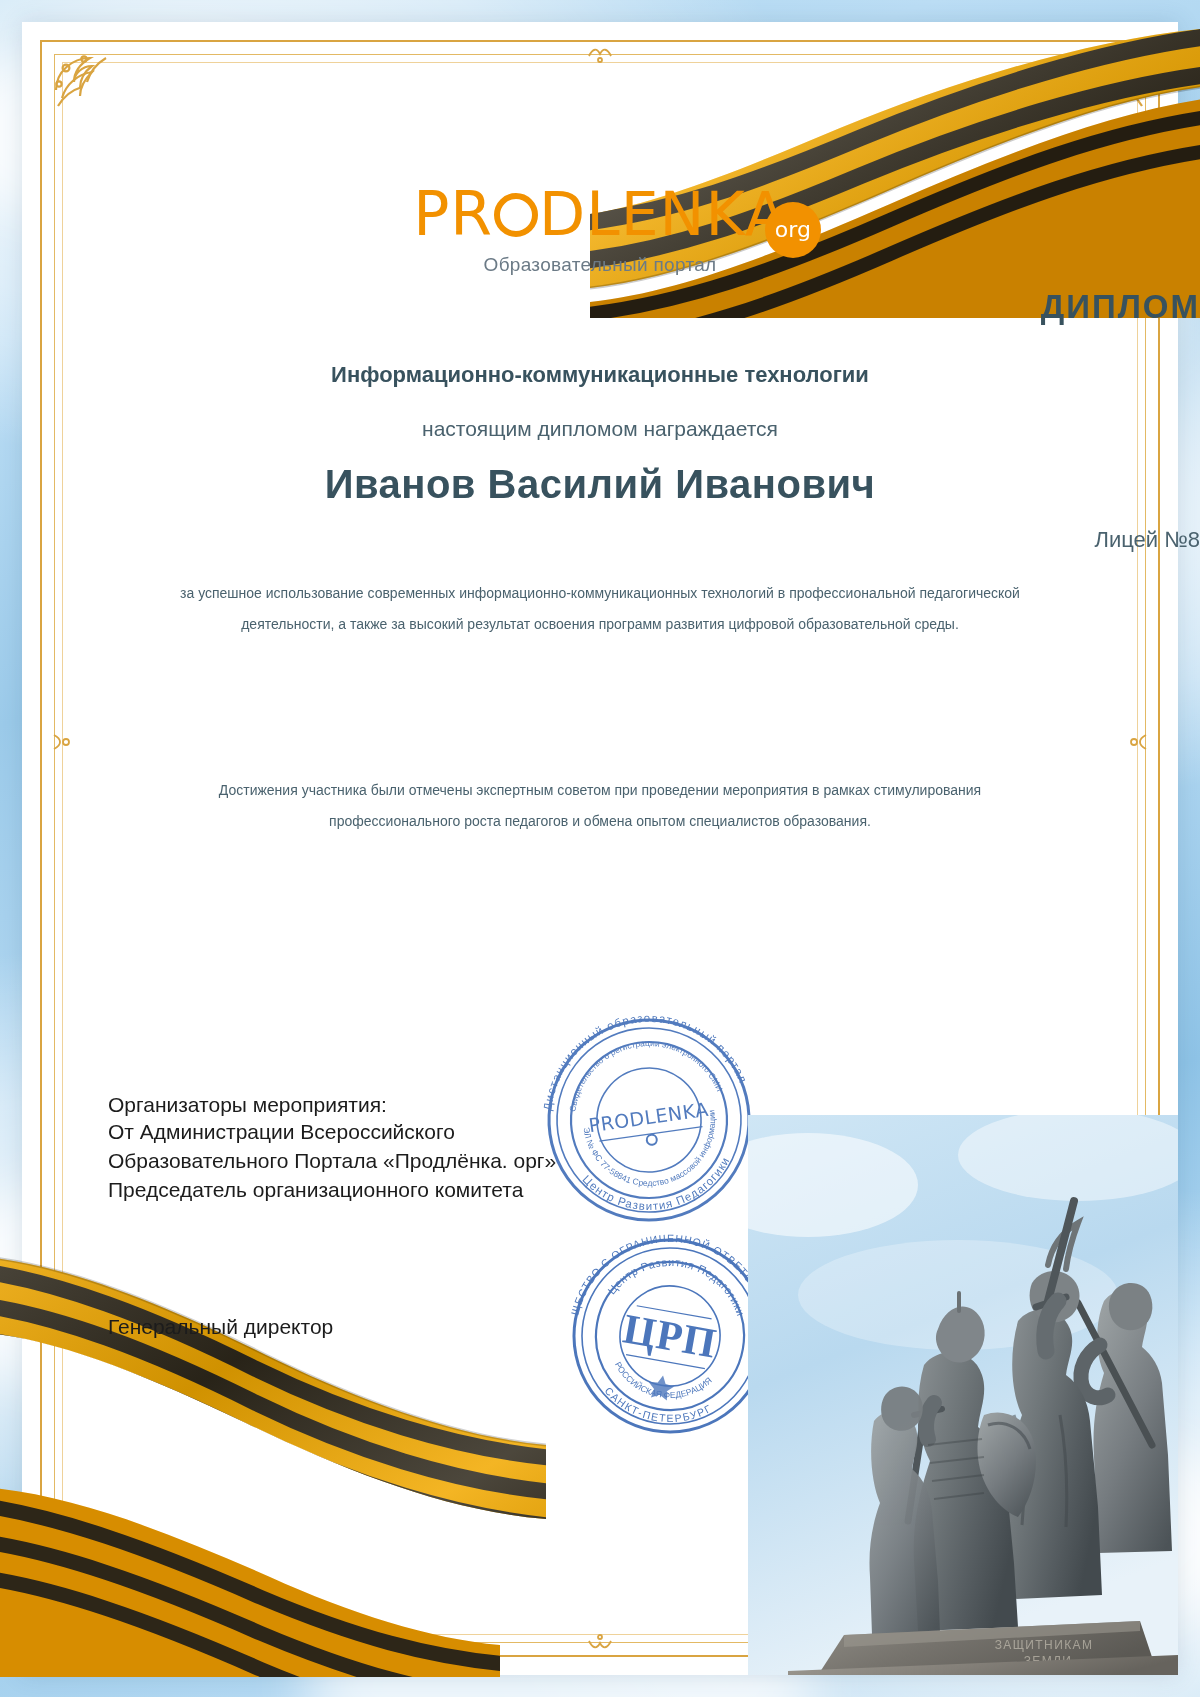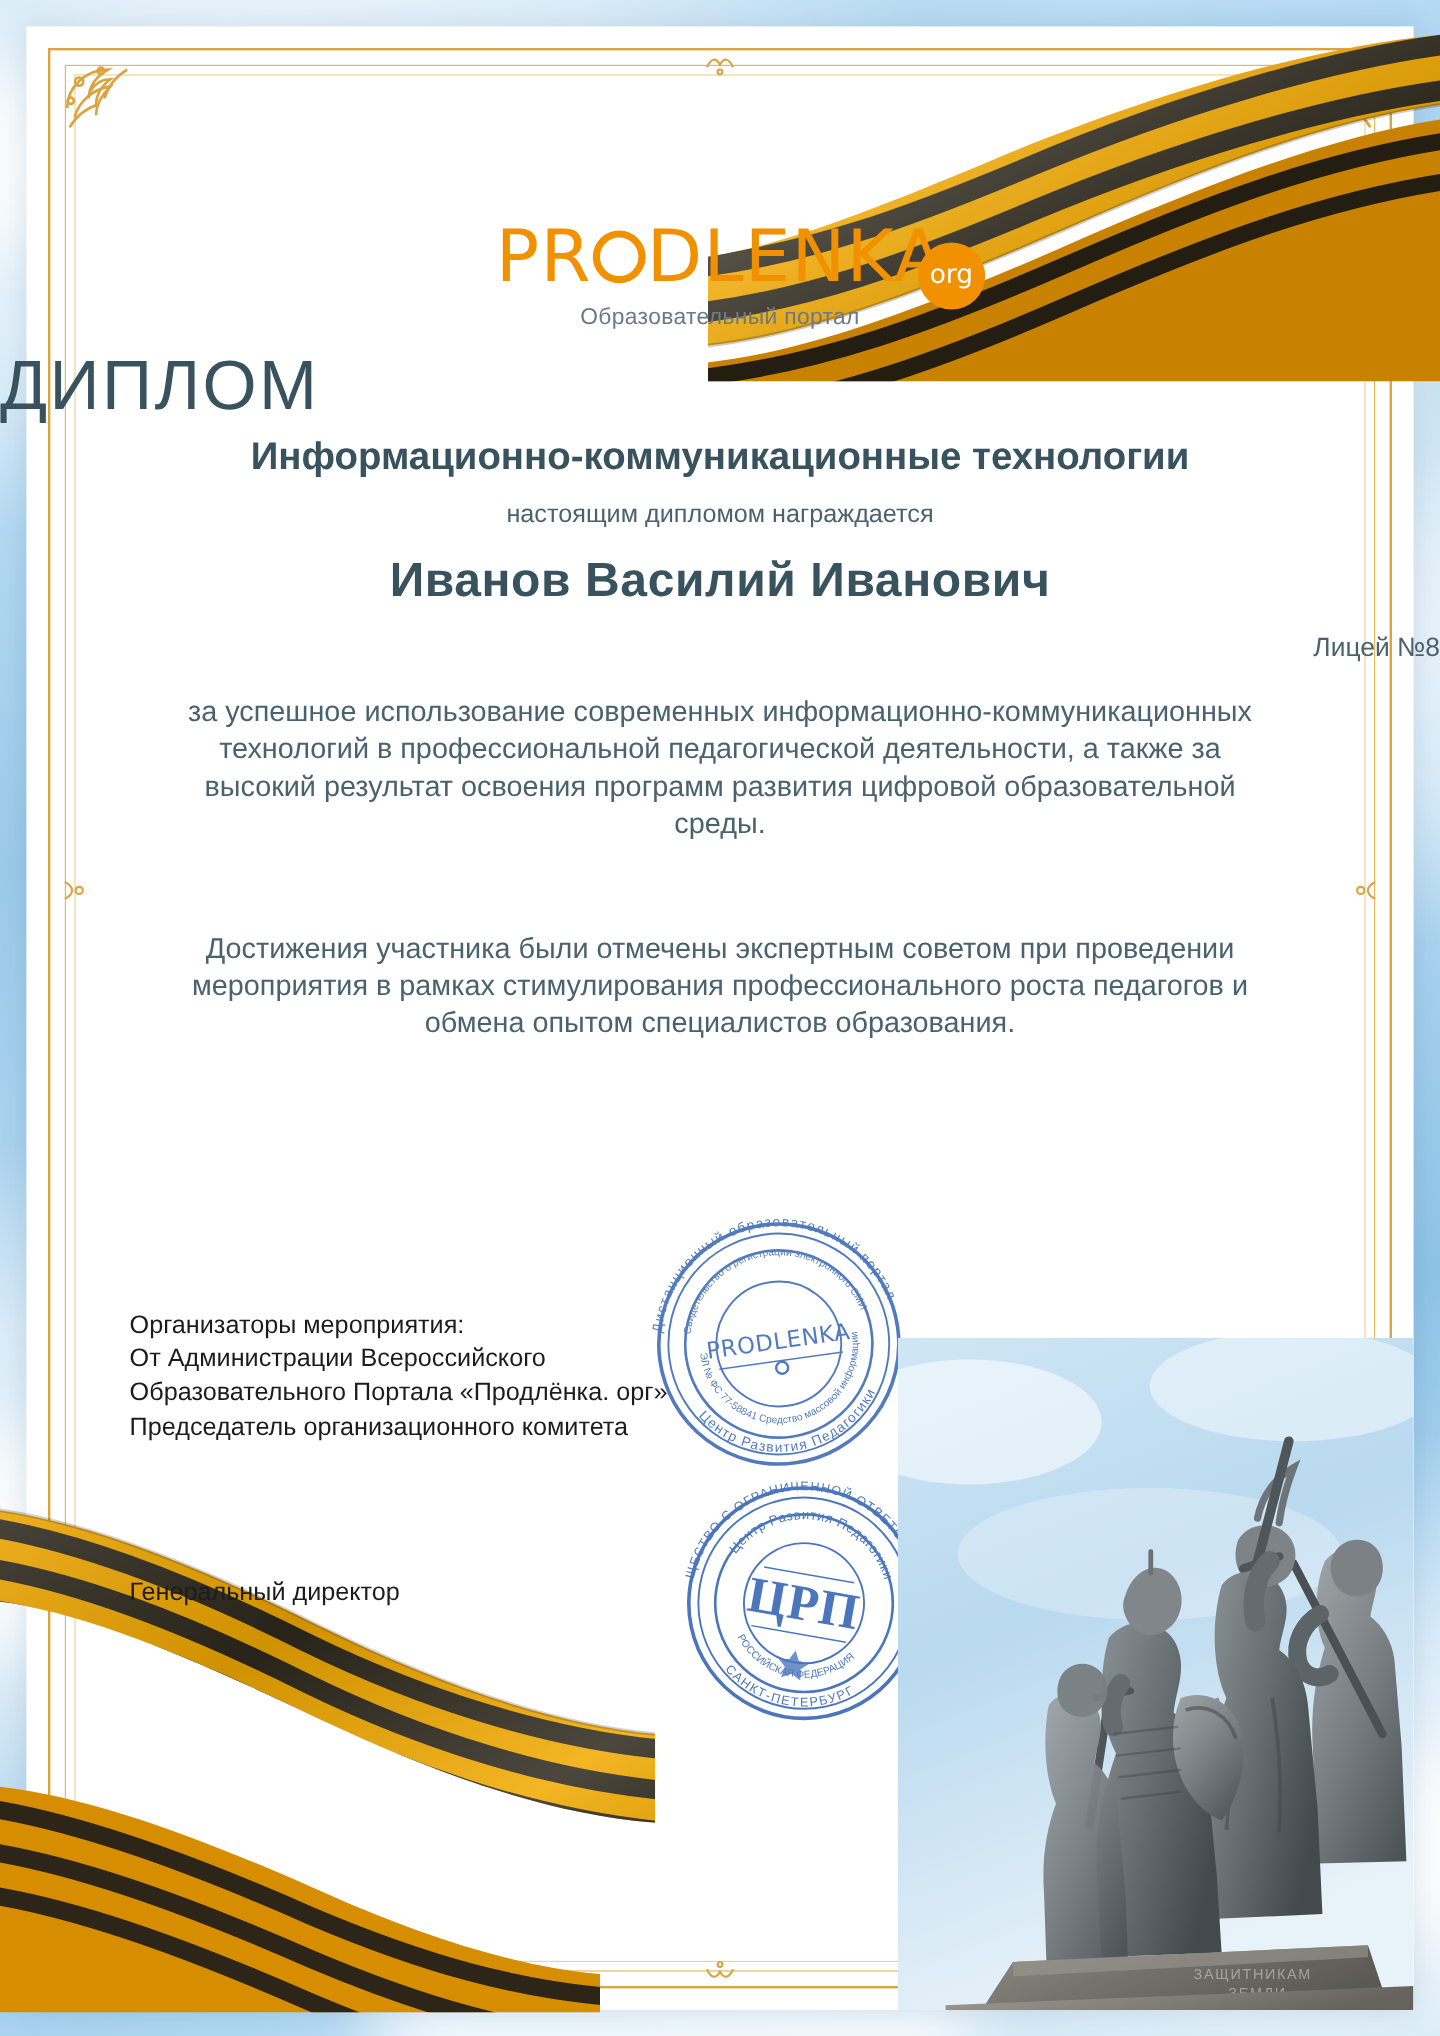--- a/index.html
+++ b/index.html
@@ -89,42 +89,42 @@
     position:absolute;right:-34px;bottom:-14px;width:56px;height:56px;border-radius:50%;
     background:#F29100;color:#fff;font-size:22px;line-height:56px;text-align:center;
     font-family:"DejaVu Sans", sans-serif;
   }
   .logo-sub{
     margin-top:10px;font-size:19px;color:#6b7a86;letter-spacing:.3px;
     font-family:"Liberation Sans", sans-serif;
   }
 
   .cert-title{
-    position:absolute;left:0;right:0;top:288px;text-align:left;
-    font-size:58px;font-weight:normal;color:#38525e;letter-spacing:2px;
+    position:absolute;left:0;right:0;top:288px;text-align:right;
+    font-size:33px;font-weight:bold;color:#38525e;letter-spacing:2px;
   }
   .cert-subject{
     position:absolute;left:0;right:0;top:362px;text-align:center;
-    font-size:32px;font-weight:bold;color:#38525e;
+    font-size:22px;font-weight:bold;color:#38525e;
   }
   .awarded-line{
     position:absolute;left:0;right:0;top:417px;text-align:center;
     font-size:21px;color:#4a626e;
   }
   .recipient{
     position:absolute;left:0;right:0;top:462px;text-align:center;
     font-size:40px;font-weight:bold;color:#38525e;letter-spacing:.5px;
   }
   .org-line{
     position:absolute;left:0;right:0;top:527px;text-align:right;
     font-size:22px;color:#4a626e;
   }
   .body-par{
     position:absolute;left:155px;width:890px;text-align:center;
-    font-size:24px;line-height:31px;color:#4a626e;
+    font-size:14px;line-height:31px;color:#4a626e;
   }
   .body-par.p1{top:578px;}
   .work-title{
     position:absolute;left:0;right:0;top:710px;text-align:center;
     font-size:22px;color:#4a626e;
   }
   .body-par.p2{top:760px;margin-top:15px;}
   .issue-line{
     position:absolute;left:0;right:0;top:866px;text-align:center;
     font-size:21px;color:#4a626e;

